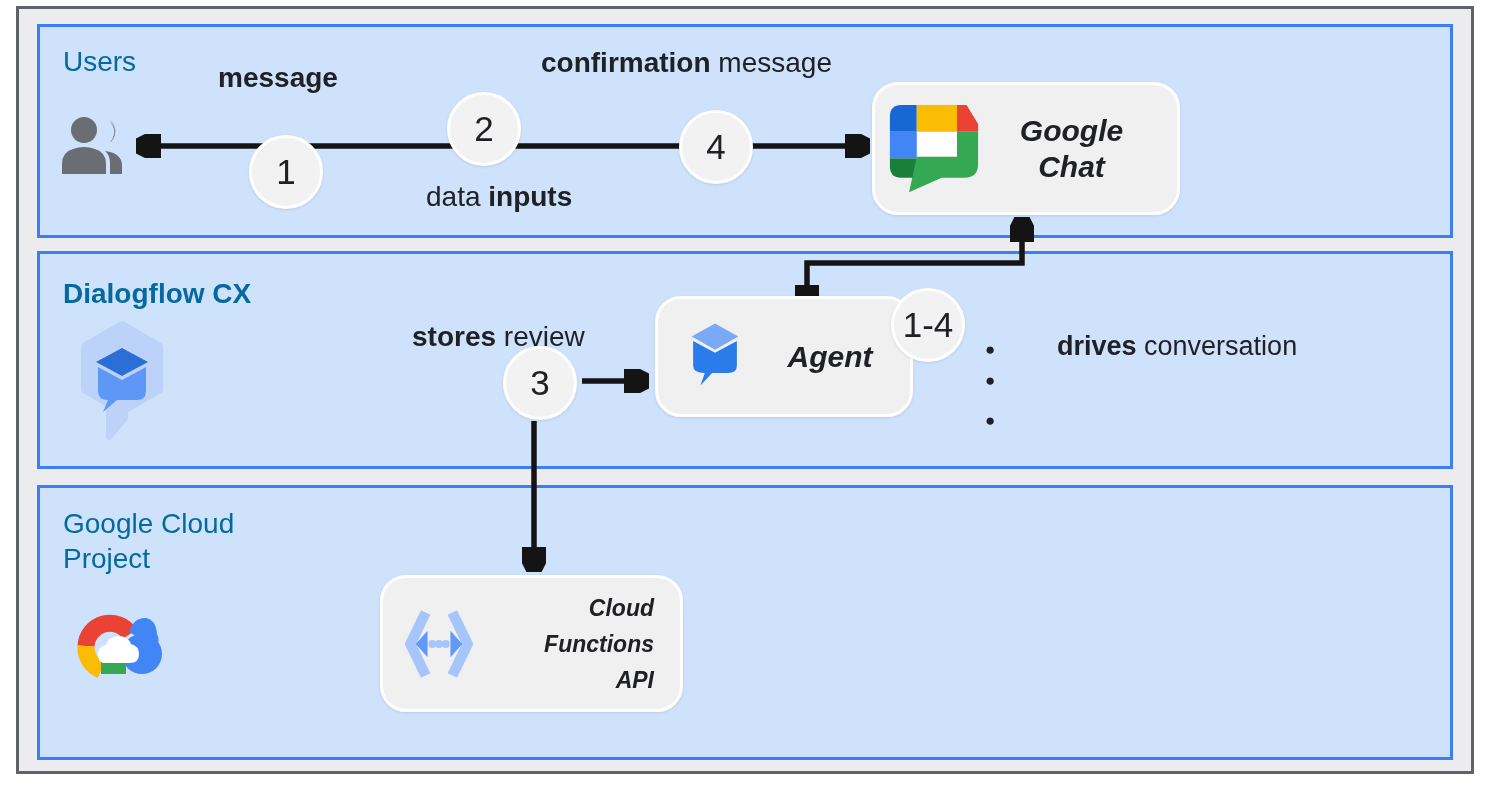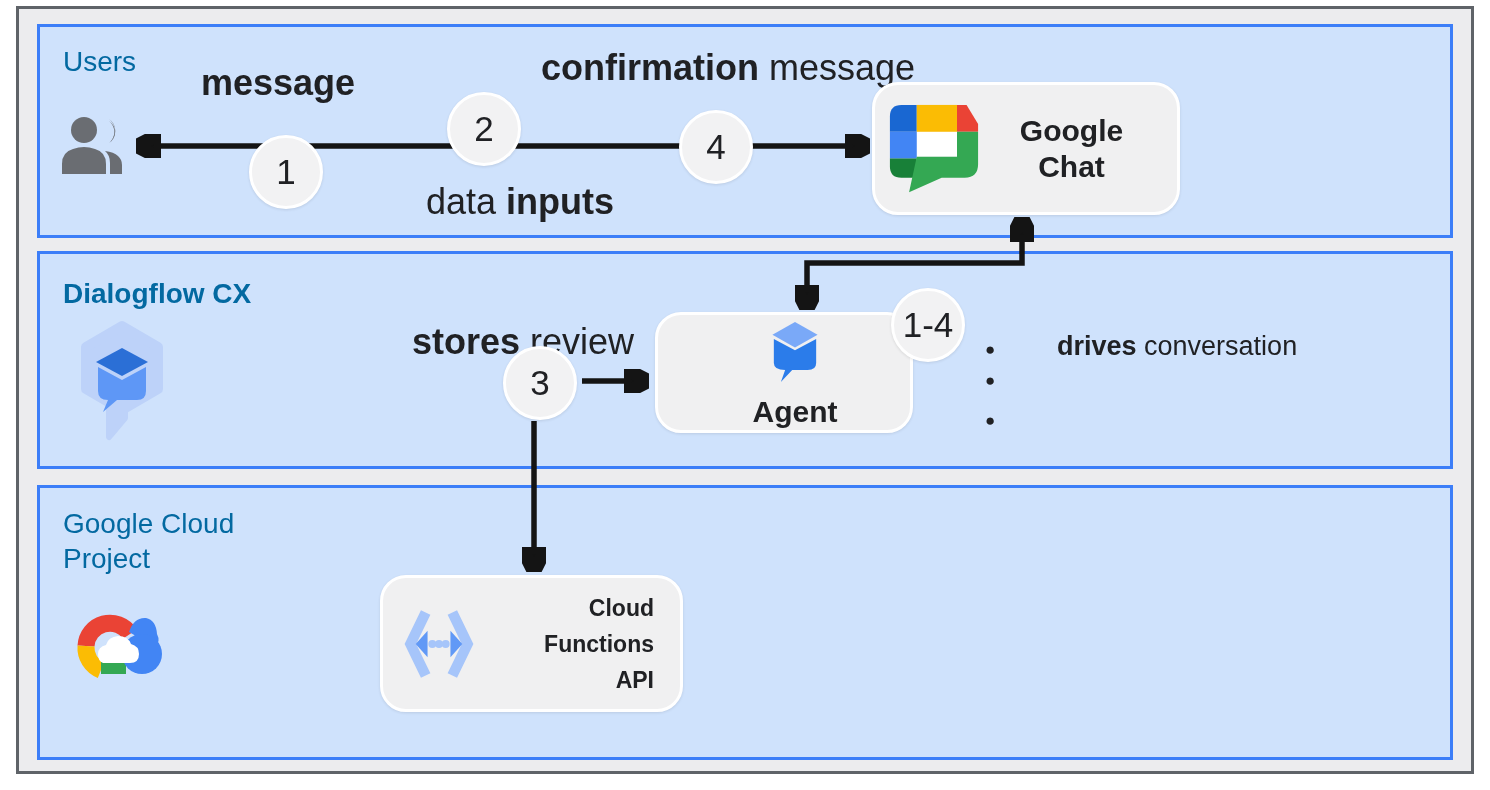--- a/index.html
+++ b/index.html
@@ -16,30 +16,30 @@
   .lane-gcp        { top:485px; height:275px; }
 
   .lane-title { position:absolute; font-size:28px; line-height:35px; color:#0369a1;
                 white-space:pre-line; z-index:4; }
 
   .edges { position:absolute; left:0; top:0; z-index:3; pointer-events:none; }
   .edges path { stroke:#141414; stroke-width:5.5; fill:none; }
 
   .node { position:absolute; background:#f0f0f1; border:3px solid #ffffff;
           border-radius:26px; display:flex; align-items:center; z-index:4;
-          box-shadow:0 1px 3px rgba(0,0,0,0.10); }
+          box-shadow:0 1px 3px rgba(0,0,0,0.10);font-style:italic; }
   .node-label { flex:1; text-align:center; font-weight:700; font-size:30px;
                 line-height:36px; white-space:pre-line; }
 
   .step-circle { position:absolute; width:74px; height:74px; border-radius:50%;
                  background:#f2f2f3; border:3px solid #ffffff; z-index:5;
                  display:flex; align-items:center; justify-content:center;
                  font-size:35px; box-shadow:0 1px 3px rgba(0,0,0,0.10); }
 
-  .edge-label { position:absolute; font-size:36px; z-index:4; white-space:nowrap; }
+  .edge-label { position:absolute; font-size:28px; z-index:4; white-space:nowrap; }
   .edge-label b, .bullet-text b { font-weight:700; }
 
   .bullets { position:absolute; left:985px; top:331px; z-index:4; }
   .bullet-row { display:flex; align-items:baseline; height:40px; font-size:27px; }
   .bullet-dot { font-size:17px; width:18px; }
   .bullet-text { margin-left:54px; }
 
   svg.icon { display:block; }
 </style>
 </head>
@@ -113,21 +113,21 @@
 Chat</div>
 </div>
 
 <svg class="icon" style="position:absolute; left:72px; top:320px; z-index:4;" width="100" height="126" viewBox="0 0 100 126">
   <path d="M50,6 L86,27 V69 L50,90 L14,69 V27 Z" fill="#bdd2f9" stroke="#bdd2f9" stroke-width="10" stroke-linejoin="round"></path>
   <path d="M37,72 L53,81 V98 L37,117 Z" fill="#bdd2f9" stroke="#bdd2f9" stroke-width="6" stroke-linejoin="round"></path>
   <path d="M50,28 L76,42 L50,56 L24,42 Z" fill="#2b6fd6"></path>
   <path d="M26,47 L50,60 L74,47 L74,71 Q74,80 65,80 L45,80 L31,92 L36,80 Q26,80 26,71 Z" fill="#5e97f6"></path>
 </svg>
 
-<div class="node" style="left:655px; top:312px; width:258px; height:121px; padding-left:22px;flex-direction:column;">
+<div class="node" style="left:655px; top:296px; width:258px; height:121px; padding-left:22px;">
   <svg class="icon" width="70" height="82" viewBox="0 0 96 112">
     <path d="M48,10 L80,28 L48,46 L16,28 Z" fill="#7aa9f8"></path>
     <path d="M18,34 L48,50 L78,34 L78,68 Q78,78 66,78 L44,78 L28,95 L34,78 Q18,78 18,68 Z" fill="#2b7cea"></path>
   </svg>
   <div class="node-label">Agent</div>
 </div>
 
 <div class="bullets">
   <div class="bullet-row">
     <span class="bullet-dot">●</span>

